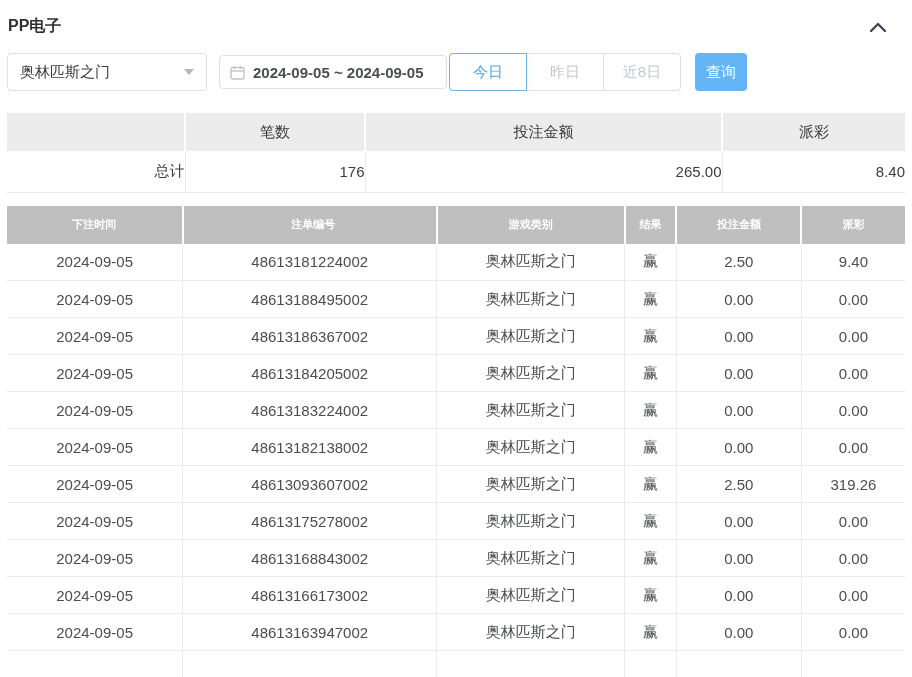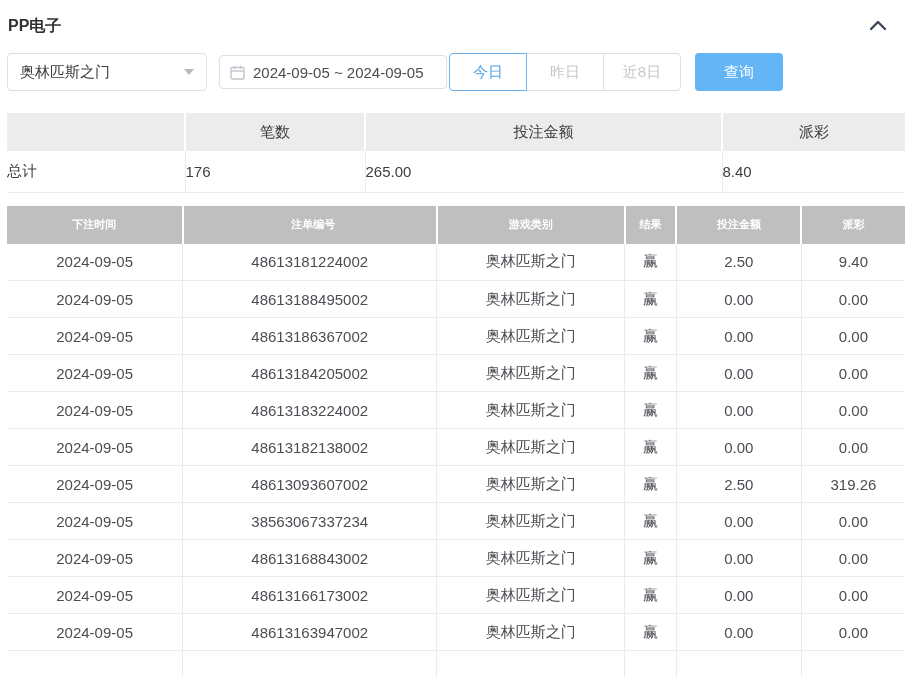--- a/index.html
+++ b/index.html
@@ -6,21 +6,21 @@
   html, body {
     width: 912px; height: 677px;
     background: #ffffff;
     overflow: hidden;
     font-family: "Liberation Sans", "DejaVu Sans", sans-serif;
   }
   .page { padding: 0 7px; }
 
   
   .panel-header {
-    display: flex; align-items: flex-start; justify-content: space-between;
+    display: flex; align-items: flex-end; justify-content: space-between;
     padding: 16px 1px 8px 1px;
   }
   .panel-title { font-size: 16px; font-weight: 700; color: #303133; }
   .collapse-btn { background: none; border: none; cursor: pointer; padding: 2px 6px; margin-right: 12px; }
 
   
   .toolbar { display: flex; align-items: center; margin-top: 8px; }
   .select-box {
     width: 200px; height: 38px;
     border: 1px solid #dcdfe6; border-radius: 4px;
@@ -30,55 +30,55 @@
   .select-value { font-size: 15px; color: #3d3d3d; }
   .caret-down {
     width: 0; height: 0;
     border-left: 5px solid transparent; border-right: 5px solid transparent;
     border-top: 6px solid #b4b8bf;
   }
   .date-box {
     width: 228px; height: 30px; margin-left: 12px;
     border: 1px solid #dcdfe6; border-radius: 4px;
     display: flex; align-items: center; padding: 16px 10px;
-    background: #fff; cursor: pointer;
+    background: #fff; cursor: pointer; font-weight: bold;
   }
   .date-box svg { flex: 0 0 auto; margin-right: 8px; }
   .date-value { font-size: 15px; color: #4a4d52; white-space: nowrap; }
 
   .btn-group { display: flex; margin-left: 2px; }
   .seg-btn {
     width: 78px; height: 38px;
     background: #fff; border: 1px solid #dcdfe6;
     font-size: 15px; color: #c4c8cd; cursor: pointer;
     margin-left: -1px;
     font-family: inherit;
   }
   .seg-btn:first-child { border-radius: 4px 0 0 4px; margin-left: 0; }
   .seg-btn:last-child { border-radius: 0 4px 4px 0; }
   .seg-btn.active { border: 1px solid #6db2ea; color: #4fa3e6; position: relative; z-index: 1; }
 
   .query-btn {
-    width: 88px; height: 38px; margin-left: 14px;
+    width: 52px; height: 38px; margin-left: 14px;
     background: #64b5f6; border: none; border-radius: 4px;
     color: #ffffff; font-size: 15px; cursor: pointer;
     font-family: inherit;
   }
 
   
   table { border-collapse: collapse; table-layout: fixed; }
   .summary-table { width: 898px; margin-top: 22px; }
   .summary-table th {
     background: #ececec; height: 38px;
     font-size: 15px; font-weight: 400; color: #3a3a3a;
     border-right: 2px solid #ffffff; text-align: center; margin-left: 44px;
   }
   .summary-table th:last-child { border-right: none; }
   .summary-table td {
-    height: 41px; text-align: left;
+    height: 41px; text-align: right;
     font-size: 15px; color: #3d3d3d; background: #fff;
     border-right: 1px solid #ebebeb; border-bottom: 1px solid #ebebeb;
   }
   .summary-table td:last-child { border-right: none; }
 
   .s-col-1 { width: 178px; } .s-col-2 { width: 180px; }
   .s-col-3 { width: 357px; } .s-col-4 { width: 183px; }
 
   
   .detail-table { width: 898px; margin-top: 13px; }
@@ -221,21 +221,21 @@
         <tr>
           <td>2024-09-05</td>
           <td>48613093607002</td>
           <td>奥林匹斯之门</td>
           <td>赢</td>
           <td>2.50</td>
           <td>319.26</td>
         </tr>
         <tr>
           <td>2024-09-05</td>
-          <td>38563067337234</td>
+          <td>48613175278002</td>
           <td>奥林匹斯之门</td>
           <td>赢</td>
           <td>0.00</td>
           <td>0.00</td>
         </tr>
         <tr>
           <td>2024-09-05</td>
           <td>48613168843002</td>
           <td>奥林匹斯之门</td>
           <td>赢</td>

